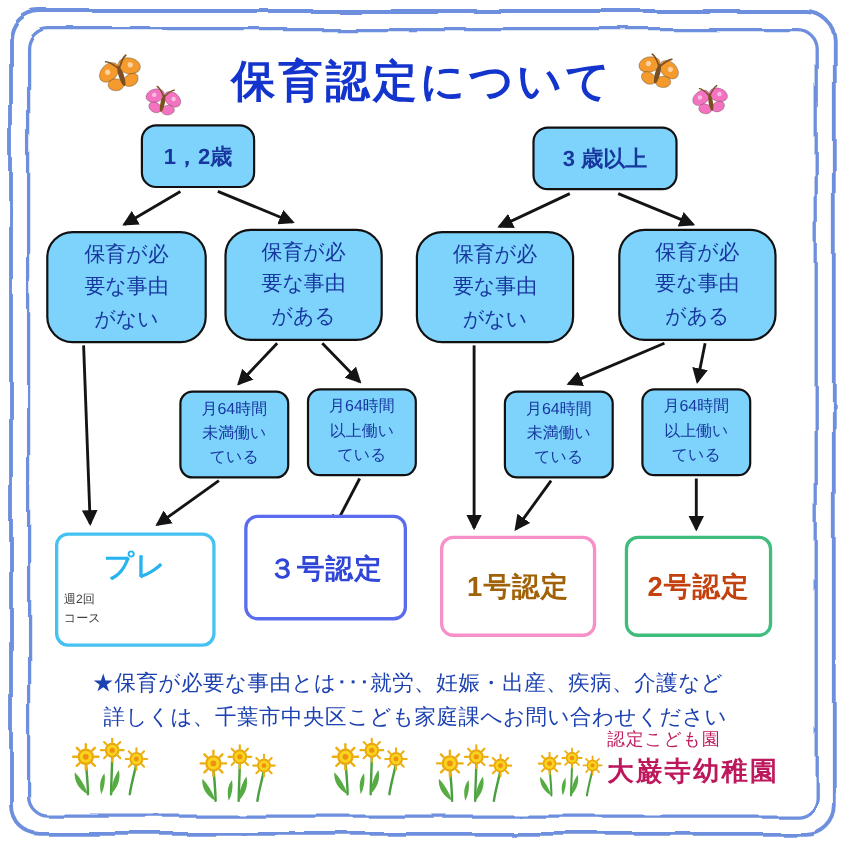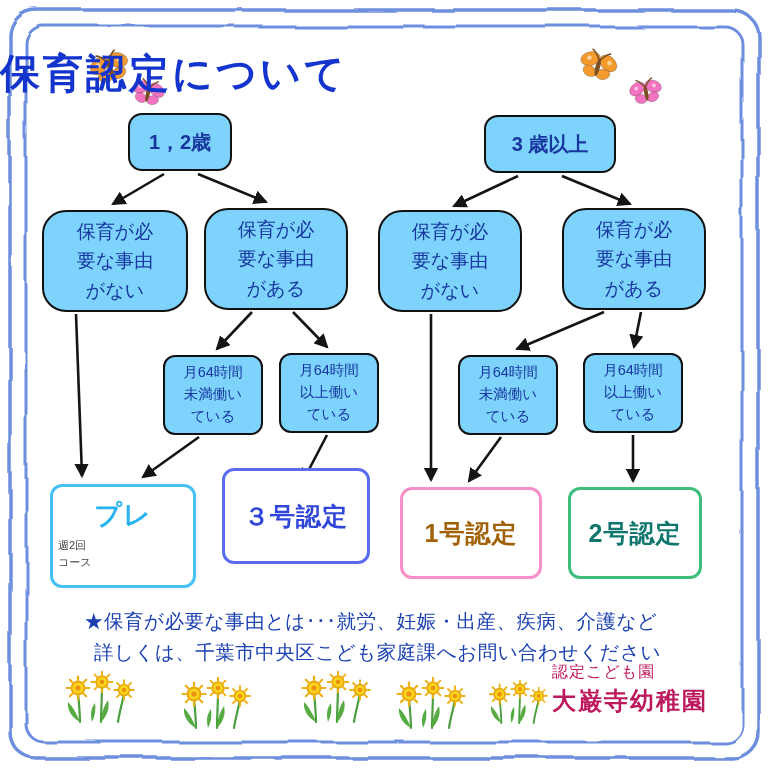--- a/index.html
+++ b/index.html
@@ -2,21 +2,21 @@
 <html><head>
 <meta charset="utf-8">
 <style>
   * { margin:0; padding:0; box-sizing:border-box; }
   html,body { width:768px; height:768px; }
   body { background:#ffffff; font-family:"Liberation Sans", sans-serif; }
   .page { position:relative; width:768px; height:768px; background:#fff; overflow:hidden; }
   .layer { position:absolute; left:0; top:0; width:768px; height:768px; pointer-events:none; }
   .z1 { z-index:1; } .z2 { z-index:2; }
 
-  .title { position:absolute; top:46px; left:0; width:100%; text-align:left;
+  .title { position:absolute; top:46px; left:0; width:100%; text-align:center;
            font-size:40px; font-weight:bold; color:#1435cd; letter-spacing:3px; z-index:2; }
 
   .node { position:absolute; border:2.5px solid #111; background:#7dd3fc; z-index:2;
           display:flex; align-items:center; justify-content:center; text-align:center;
           color:#17379e; }
   .node.age    { border-radius:14px; font-size:20px; font-weight:bold; }
   .node.reason { border-radius:24px; font-size:19px; line-height:1.55; font-weight:500; }
   .node.hours  { border-radius:12px; font-size:14.5px; line-height:1.5; font-weight:500; }
   .lines { white-space:pre-line; }
 
@@ -163,21 +163,21 @@
     <div class="sub lines">週2回
 コース</div>
   </div>
   <div class="result" style="left: 222px; top: 468px; width: 148px; height: 96px; border-color: rgb(90, 108, 238);">
     <div class="label" style="color: rgb(47, 70, 216);">３号認定</div>
   </div>
   <div class="result" style="left: 400px; top: 487px; width: 142px; height: 92px; border-color: rgb(247, 143, 200);">
     <div class="label" style="color: #a16207;">1号認定</div>
   </div>
   <div class="result" style="left: 568px; top: 487px; width: 134px; height: 92px; border-color: rgb(63, 189, 124);">
-    <div class="label" style="color: #0f766e;">2号認定</div>
+    <div class="label" style="color: #c2410c;">2号認定</div>
   </div>
 
   <div class="notes">
     <div>★保育が必要な事由とは･･･就労、妊娠・出産、疾病、介護など</div>
     <div class="indent">詳しくは、千葉市中央区こども家庭課へお問い合わせください</div>
   </div>
 
   <div class="footer">
     <div class="org-type">認定こども園</div>
     <div class="org-name">大巌寺幼稚園</div>

